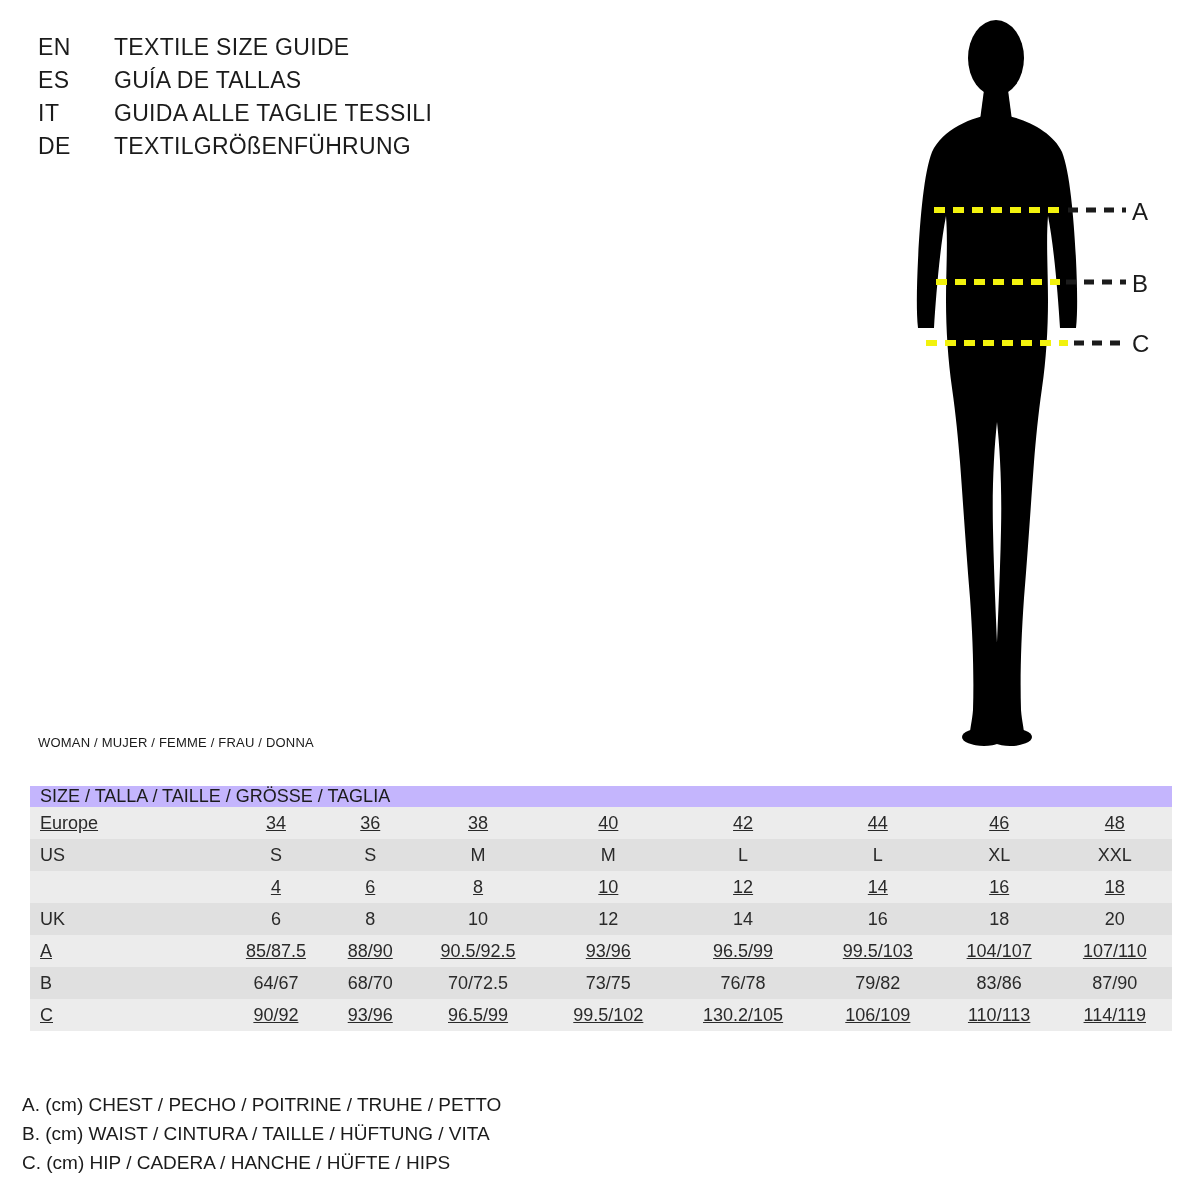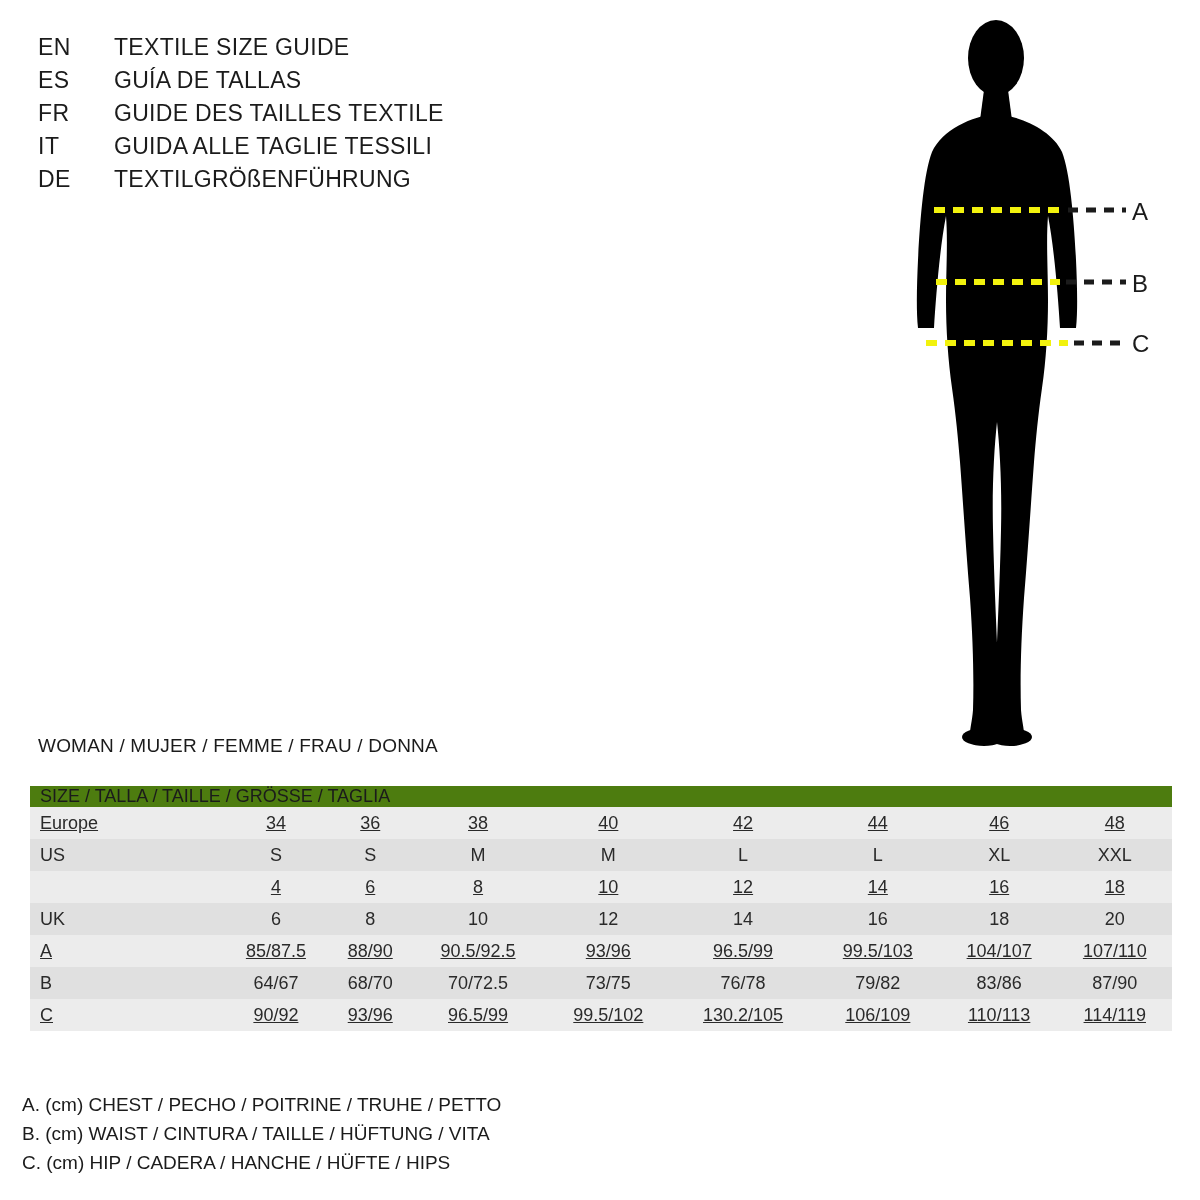--- a/index.html
+++ b/index.html
@@ -64,21 +64,21 @@
   }
   .meas-a { left: 272px; top: 188px; }
   .meas-b { left: 272px; top: 260px; }
   .meas-c { left: 272px; top: 320px; }
 
   
   .section-title {
     position: absolute;
     left: 38px;
     top: 735px;
-    font-size: 19px;
+    font-size: 13px;
     letter-spacing: 0.2px;
     color: #1b1b1b;
   }
 
   table.size-table {
     position: absolute;
     left: 30px;
     top: 786px;
     width: 1142px;
     border-collapse: collapse;
@@ -91,21 +91,21 @@
     text-align: center;
     vertical-align: middle;
     font-weight: normal;
   }
   table.size-table td.rowlabel {
     text-align: left;
     padding-left: 10px;
     width: 182px;
   }
   tr.head-row td {
-    background: #4d7c0f;
+    background: #c4b5fd;
     height: 18px;
     font-size: 18px;
     color: #1b1b1b;
   }
   tr.r-light td { background: #ececec; text-decoration: underline; }
   tr.r-dark  td { background: #e0e0e0; margin-top: 7px; }
 
   
   .legend {
     position: absolute;
@@ -124,24 +124,20 @@
 <body>
 
 <div class="titles">
   <div class="title-row">
     <span class="title-lang">EN</span>
     <span class="title-text">TEXTILE SIZE GUIDE</span>
   </div>
   <div class="title-row">
     <span class="title-lang">ES</span>
     <span class="title-text">GUÍA DE TALLAS</span>
-  </div>
-  <div class="title-row">
-    <span class="title-lang">FR</span>
-    <span class="title-text">GUIDE DES TAILLES TEXTILE</span>
   </div>
   <div class="title-row">
     <span class="title-lang">IT</span>
     <span class="title-text">GUIDA ALLE TAGLIE TESSILI</span>
   </div>
   <div class="title-row">
     <span class="title-lang">DE</span>
     <span class="title-text">TEXTILGRÖßENFÜHRUNG</span>
   </div>
 </div>

